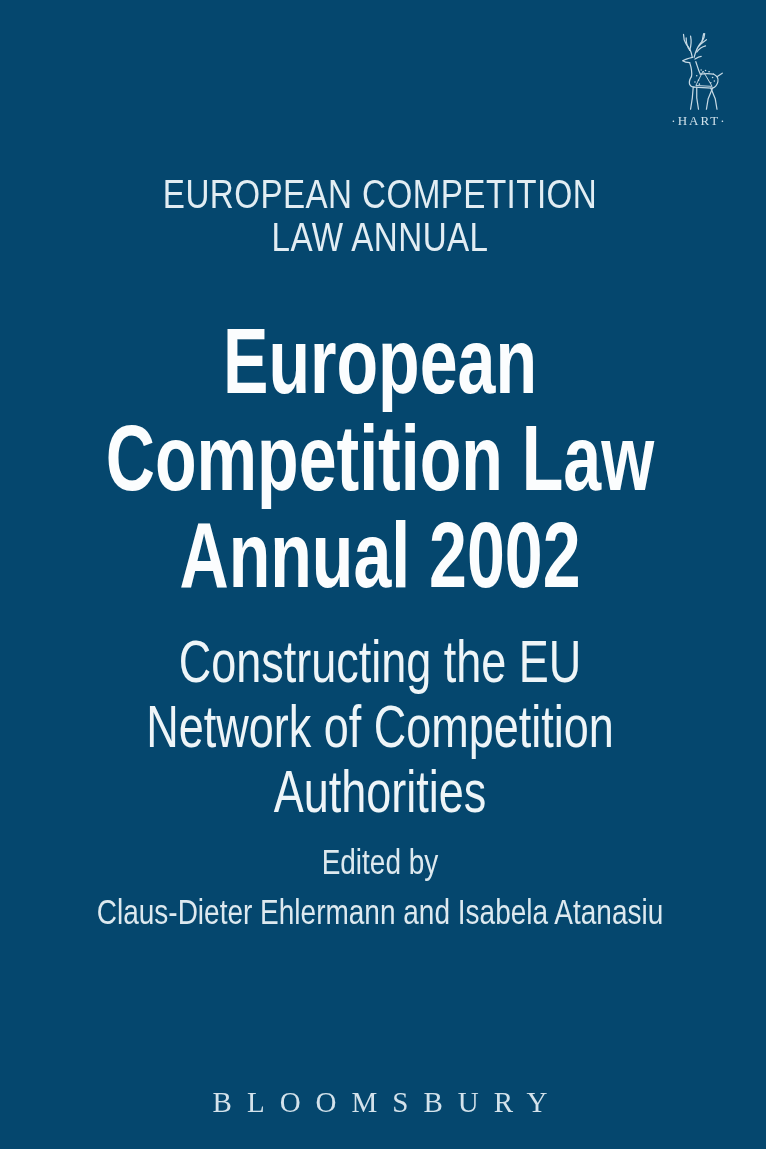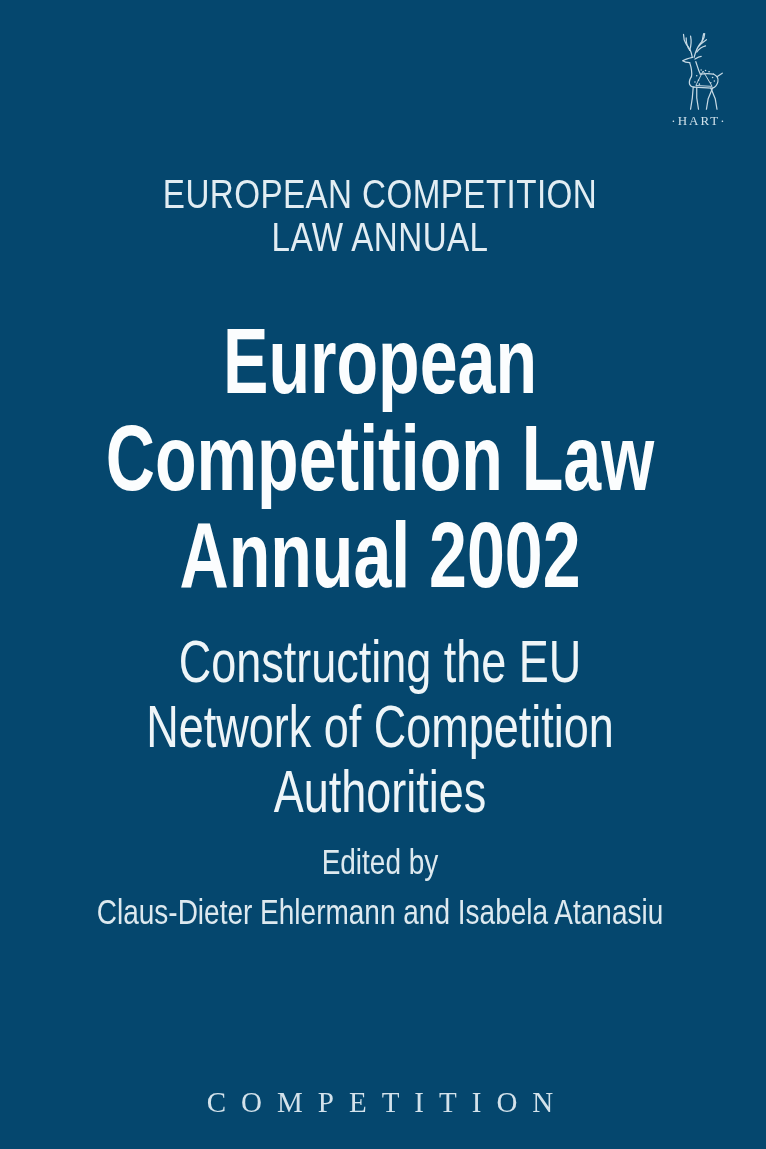--- a/index.html
+++ b/index.html
@@ -154,15 +154,15 @@
   <h2 class="centered-block subtitle">
     <div>Constructing the EU</div>
     <div>Network of Competition</div>
     <div>Authorities</div>
   </h2>
 
   <div class="centered-block edited">Edited by</div>
 
   <div class="centered-block editors">Claus-Dieter Ehlermann and Isabela Atanasiu</div>
 
-  <div class="centered-block bloomsbury">COMPETITION</div>
+  <div class="centered-block bloomsbury">BLOOMSBURY</div>
 
 </div>
 
 </body></html>

